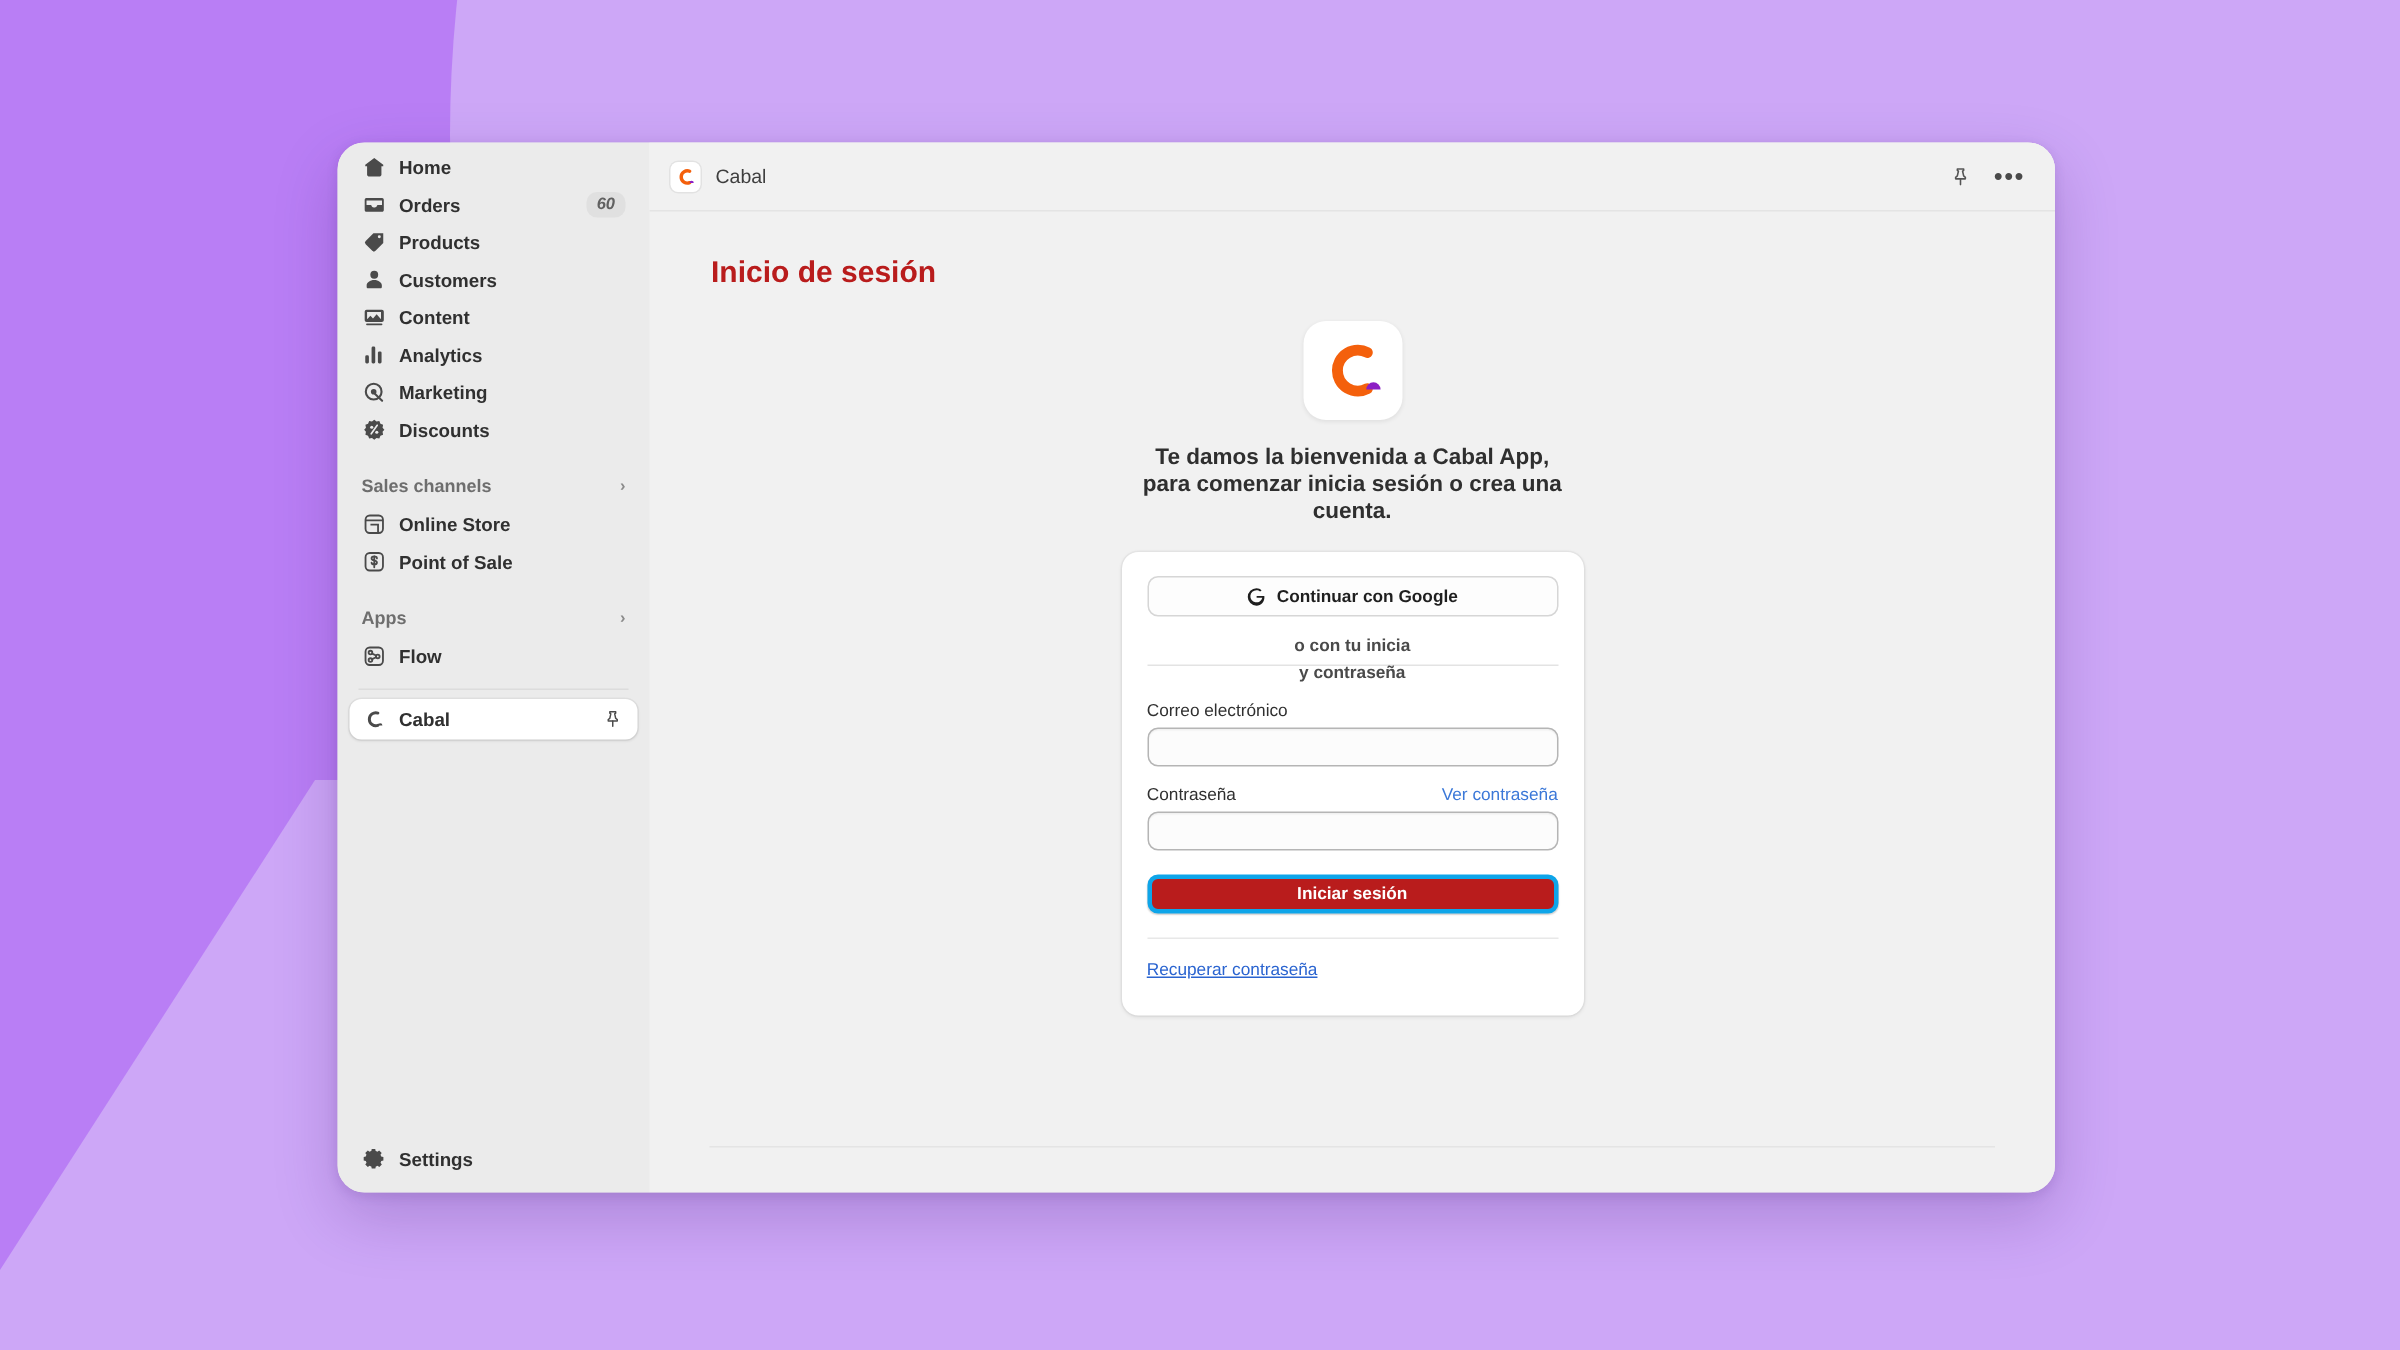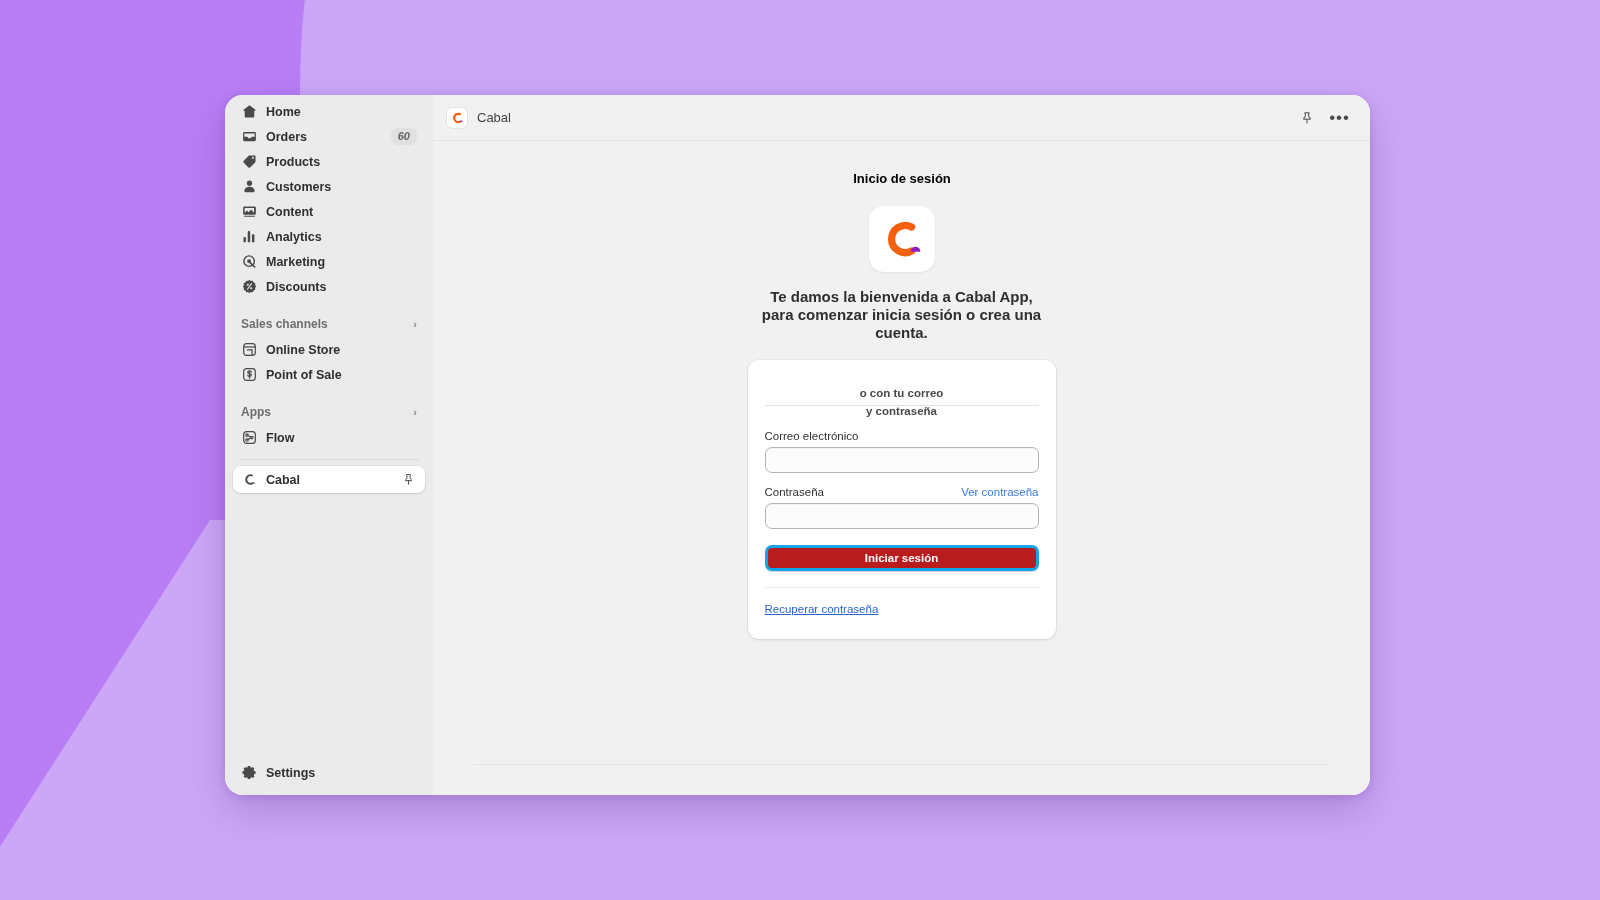--- a/index.html
+++ b/index.html
@@ -161,25 +161,24 @@
   .topbar-actions .tb-ico svg { width: 14px; height: 14px; }
   .dots { font-size: 17px; letter-spacing: 1px; line-height: 8px; color: #4a4a4a; }
 
   .content {
     flex: 1 1 auto;
     padding: 30px 40px 0 40px;
     overflow: hidden;
     position: relative;
   }
   .page-title {
-    font-size: 13px;
+    font-size: 20px;
     font-weight: 700;
-    color: #000000;
+    color: #b91c1c;
     margin-left: 1px;
-    text-align: center;
   }
 
   .center-col {
     margin: 0 auto;
     width: 308px;
     display: flex;
     flex-direction: column;
     align-items: center;
   }
   .brand-tile {
@@ -511,26 +510,34 @@
           </svg>
         </div>
 
         <div class="welcome">
           <div>Te damos la bienvenida a Cabal App,</div>
           <div>para comenzar inicia sesión o crea una cuenta.</div>
         </div>
 
         <div class="login-card">
 
+          <button class="oauth-btn">
+            <span>
+              <svg viewBox="0 0 16 16" fill="#1f1f1f">
+                  <path d="M8.2 1.4c1.7 0 3.1.6 4.2 1.6l-1.2 1.2C10.4 3.4 9.4 3 8.2 3A5 5 0 1 0 13 9.3H8.3V7.7h6.3c.1.4.1.8.1 1.2 0 4-2.7 6.8-6.5 6.8A6.9 6.9 0 1 1 8.2 1.4z"></path>
+                </svg>
+            </span>
+            <span>Continuar con Google</span>
+          </button>
 
 
           <div class="divider-block">
             <div class="divider-line"></div>
             <div class="divider-text">
-              <span>o con tu correo</span>
+              <span>o con tu inicia</span>
               <span>y contraseña</span>
             </div>
           </div>
 
           <div class="field-label-row">
             <label class="field-label">Correo electrónico</label>
           </div>
           <input class="text-input" type="email" value="" style="">
 
           <div class="spacer-12"></div>

